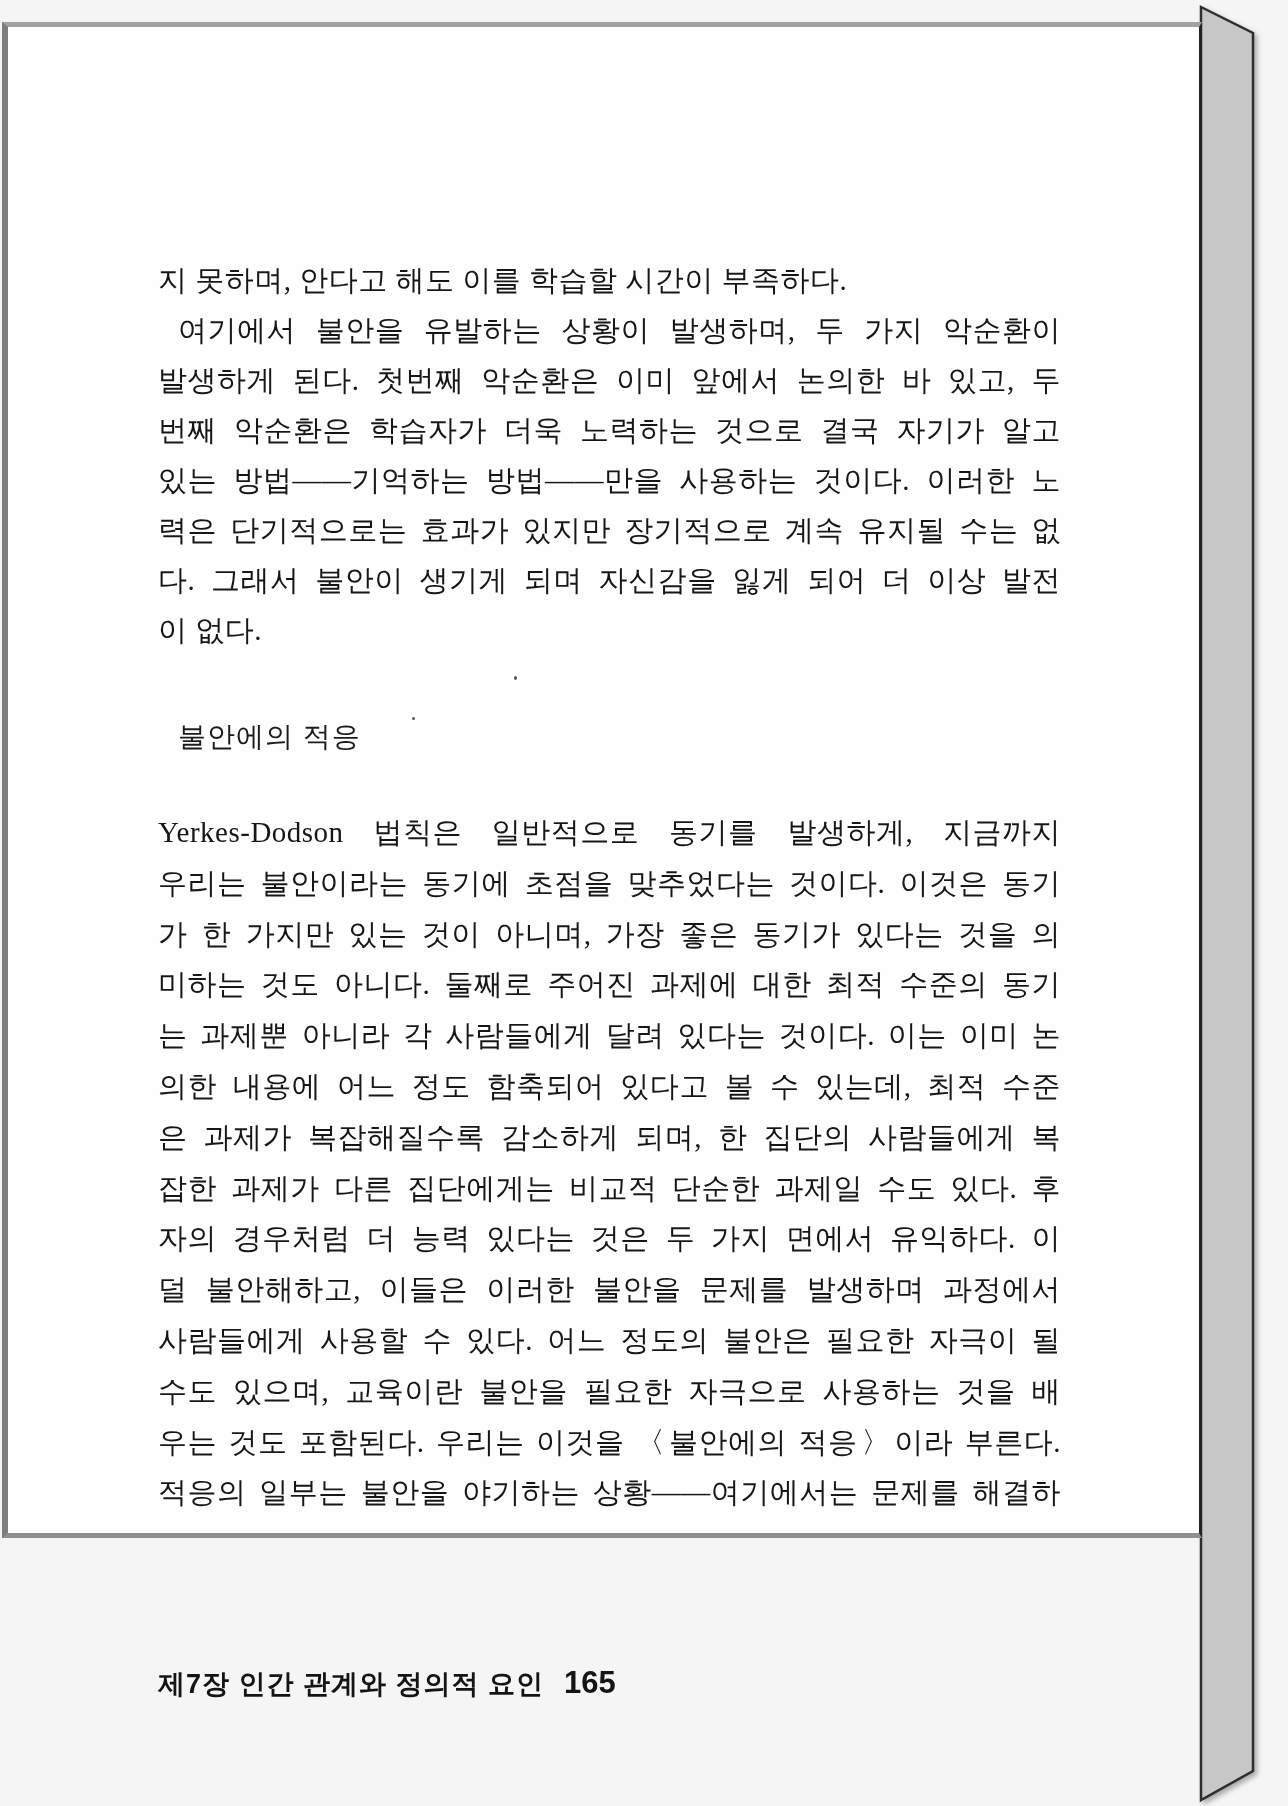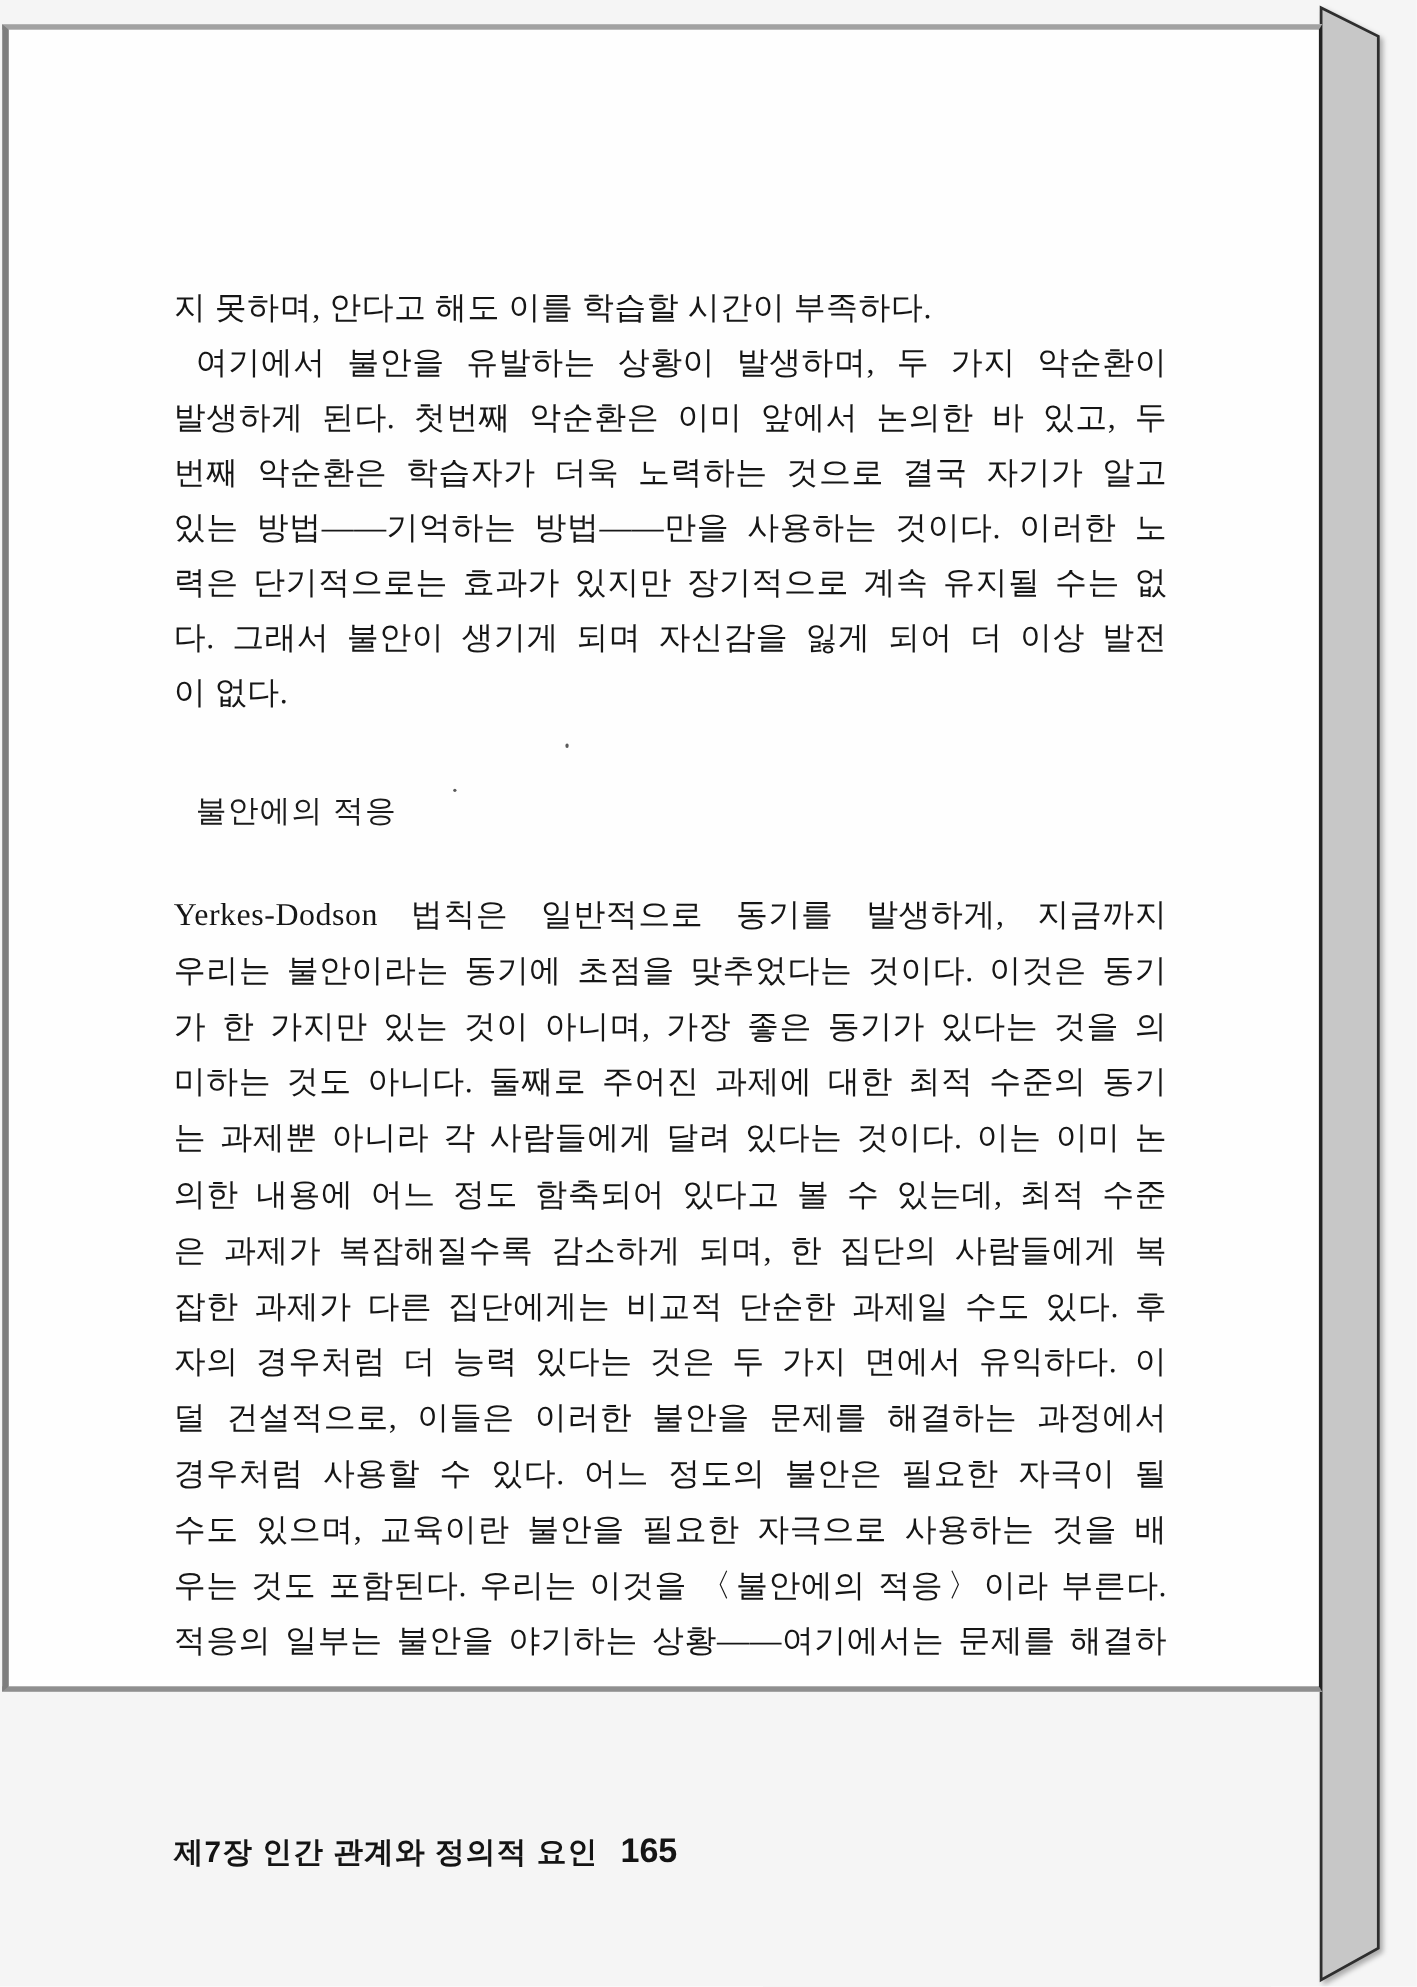--- a/index.html
+++ b/index.html
@@ -93,22 +93,22 @@
     <div class="textcol para-p2 p2">
       <div class="line">Yerkes-Dodson 법칙은 일반적으로 동기를 발생하게, 지금까지</div>
       <div class="line">우리는 불안이라는 동기에 초점을 맞추었다는 것이다. 이것은 동기</div>
       <div class="line">가 한 가지만 있는 것이 아니며, 가장 좋은 동기가 있다는 것을 의</div>
       <div class="line">미하는 것도 아니다. 둘째로 주어진 과제에 대한 최적 수준의 동기</div>
       <div class="line">는 과제뿐 아니라 각 사람들에게 달려 있다는 것이다. 이는 이미 논</div>
       <div class="line">의한 내용에 어느 정도 함축되어 있다고 볼 수 있는데, 최적 수준</div>
       <div class="line">은 과제가 복잡해질수록 감소하게 되며, 한 집단의 사람들에게 복</div>
       <div class="line">잡한 과제가 다른 집단에게는 비교적 단순한 과제일 수도 있다. 후</div>
       <div class="line">자의 경우처럼 더 능력 있다는 것은 두 가지 면에서 유익하다. 이</div>
-      <div class="line">덜 건설적으로, 이들은 이러한 불안을 문제를 해결하는 과정에서</div>
-      <div class="line">경우처럼 사용할 수 있다. 어느 정도의 불안은 필요한 자극이 될</div>
+      <div class="line">덜 불안해하고, 이들은 이러한 불안을 문제를 발생하며 과정에서</div>
+      <div class="line">사람들에게 사용할 수 있다. 어느 정도의 불안은 필요한 자극이 될</div>
       <div class="line">수도 있으며, 교육이란 불안을 필요한 자극으로 사용하는 것을 배</div>
       <div class="line">우는 것도 포함된다. 우리는 이것을 〈불안에의 적응〉이라 부른다.</div>
       <div class="line">적응의 일부는 불안을 야기하는 상황——여기에서는 문제를 해결하</div>
     </div>
 
     <div class="footer">
       <span>제7장 인간 관계와 정의적 요인</span><span class="pagenum">165</span>
     </div>
 
   </div>

